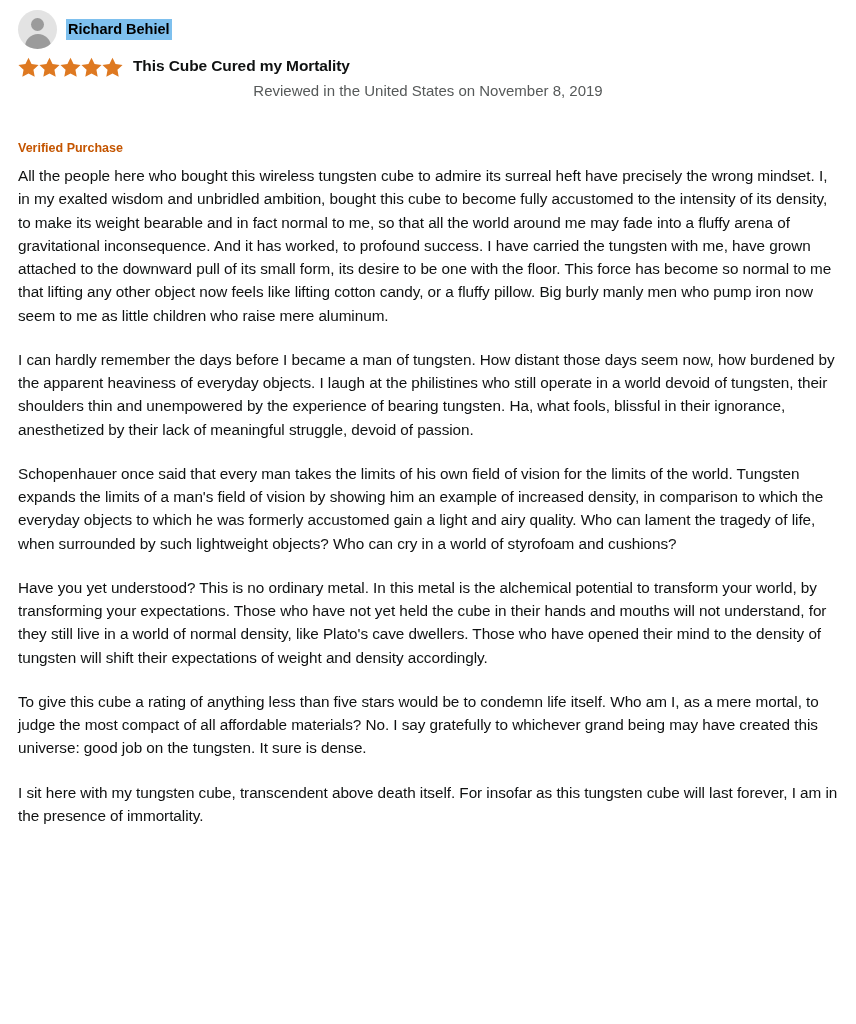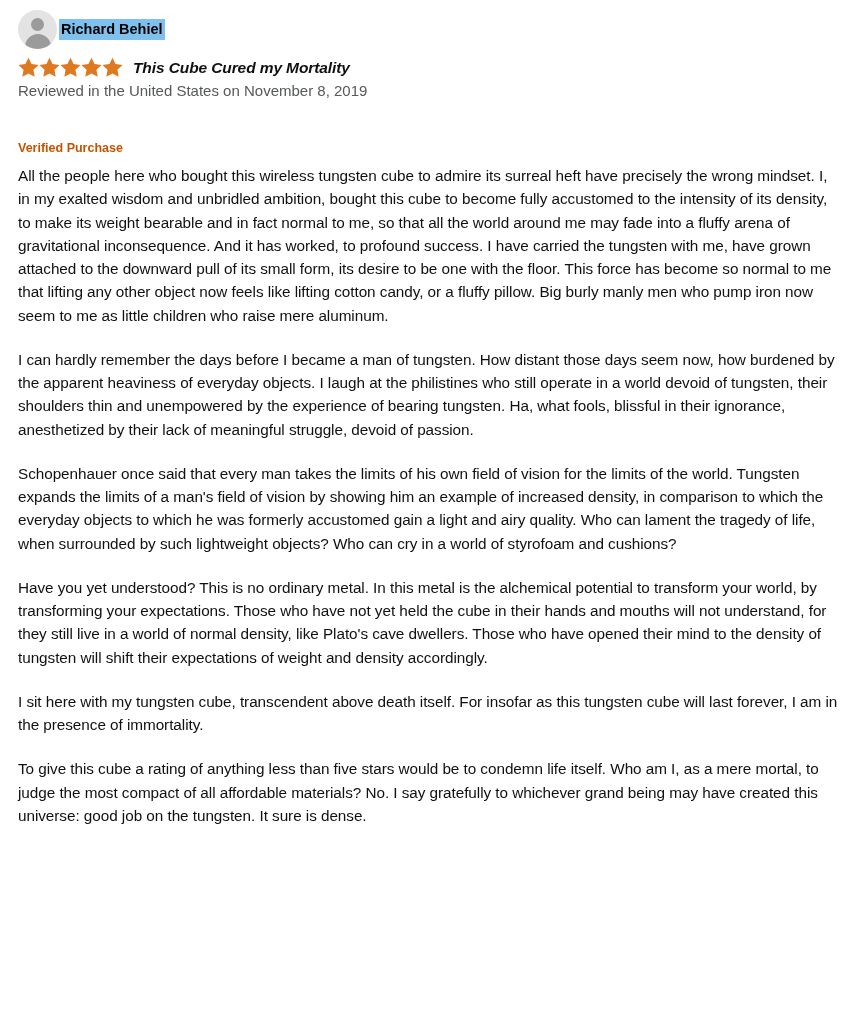--- a/index.html
+++ b/index.html
@@ -16,21 +16,21 @@
   }
   .review {
     padding: 10px 18px 0 18px;
     box-sizing: border-box;
     width: 856px;
   }
   
   .profile-row {
     display: flex;
     align-items: center;
-    gap: 2px;
+    gap: 9px;
     margin-bottom: 8px;
   }
   .avatar {
     width: 39px;
     height: 39px;
     border-radius: 50%;
     background: #e3e3e3;
     position: relative;
     overflow: hidden;
     flex: 0 0 auto;
@@ -57,24 +57,23 @@
     font-size: 14.5px;
     font-weight: bold;
     color: #000000;
     background: #7ec0ee;
     padding: 1px 2px;
     line-height: 1.25;
   }
   
   .title-row {
     display: flex;
-    align-items: flex-end;
+    align-items: flex-start;
     gap: 10px;
     margin-bottom: 5px;
-    font-style: italic;
   }
   .stars {
     display: inline-flex;
     gap: 0px;
     line-height: 1;
   }
   .star {
     width: 21px;
     height: 20px;
     display: inline-block;
@@ -82,20 +81,21 @@
   .review-title {
     font-size: 15.5px;
     font-weight: bold;
     color: #0F1111;
     letter-spacing: -0.1px;
   }
   .review-meta {
     font-size: 15px;
     color: #565959;
     margin-bottom: 3px;
+    text-align: center;
   }
   .verified {
     font-size: 12.5px;
     font-weight: bold;
     color: #C45500;
     margin-bottom: 9px;
     margin-top: 42px;
   }
   
   .review-body p {
@@ -154,17 +154,17 @@
   </div>
 
   <div class="review-meta">Reviewed in the United States on November 8, 2019</div>
   <div class="verified">Verified Purchase</div>
 
   <div class="review-body">
     <p>All the people here who bought this wireless tungsten cube to admire its surreal heft have precisely the wrong mindset. I, in my exalted wisdom and unbridled ambition, bought this cube to become fully accustomed to the intensity of its density, to make its weight bearable and in fact normal to me, so that all the world around me may fade into a fluffy arena of gravitational inconsequence. And it has worked, to profound success. I have carried the tungsten with me, have grown attached to the downward pull of its small form, its desire to be one with the floor. This force has become so normal to me that lifting any other object now feels like lifting cotton candy, or a fluffy pillow. Big burly manly men who pump iron now seem to me as little children who raise mere aluminum.</p>
     <p>I can hardly remember the days before I became a man of tungsten. How distant those days seem now, how burdened by the apparent heaviness of everyday objects. I laugh at the philistines who still operate in a world devoid of tungsten, their shoulders thin and unempowered by the experience of bearing tungsten. Ha, what fools, blissful in their ignorance, anesthetized by their lack of meaningful struggle, devoid of passion.</p>
     <p>Schopenhauer once said that every man takes the limits of his own field of vision for the limits of the world. Tungsten expands the limits of a man's field of vision by showing him an example of increased density, in comparison to which the everyday objects to which he was formerly accustomed gain a light and airy quality. Who can lament the tragedy of life, when surrounded by such lightweight objects? Who can cry in a world of styrofoam and cushions?</p>
     <p>Have you yet understood? This is no ordinary metal. In this metal is the alchemical potential to transform your world, by transforming your expectations. Those who have not yet held the cube in their hands and mouths will not understand, for they still live in a world of normal density, like Plato's cave dwellers. Those who have opened their mind to the density of tungsten will shift their expectations of weight and density accordingly.</p>
+    <p>To give this cube a rating of anything less than five stars would be to condemn life itself. Who am I, as a mere mortal, to judge the most compact of all affordable materials? No. I say gratefully to whichever grand being may have created this universe: good job on the tungsten. It sure is dense.</p>
     <p>I sit here with my tungsten cube, transcendent above death itself. For insofar as this tungsten cube will last forever, I am in the presence of immortality.</p>
-    <p>To give this cube a rating of anything less than five stars would be to condemn life itself. Who am I, as a mere mortal, to judge the most compact of all affordable materials? No. I say gratefully to whichever grand being may have created this universe: good job on the tungsten. It sure is dense.</p>
   </div>
 
 </div>
 
 </body></html>

